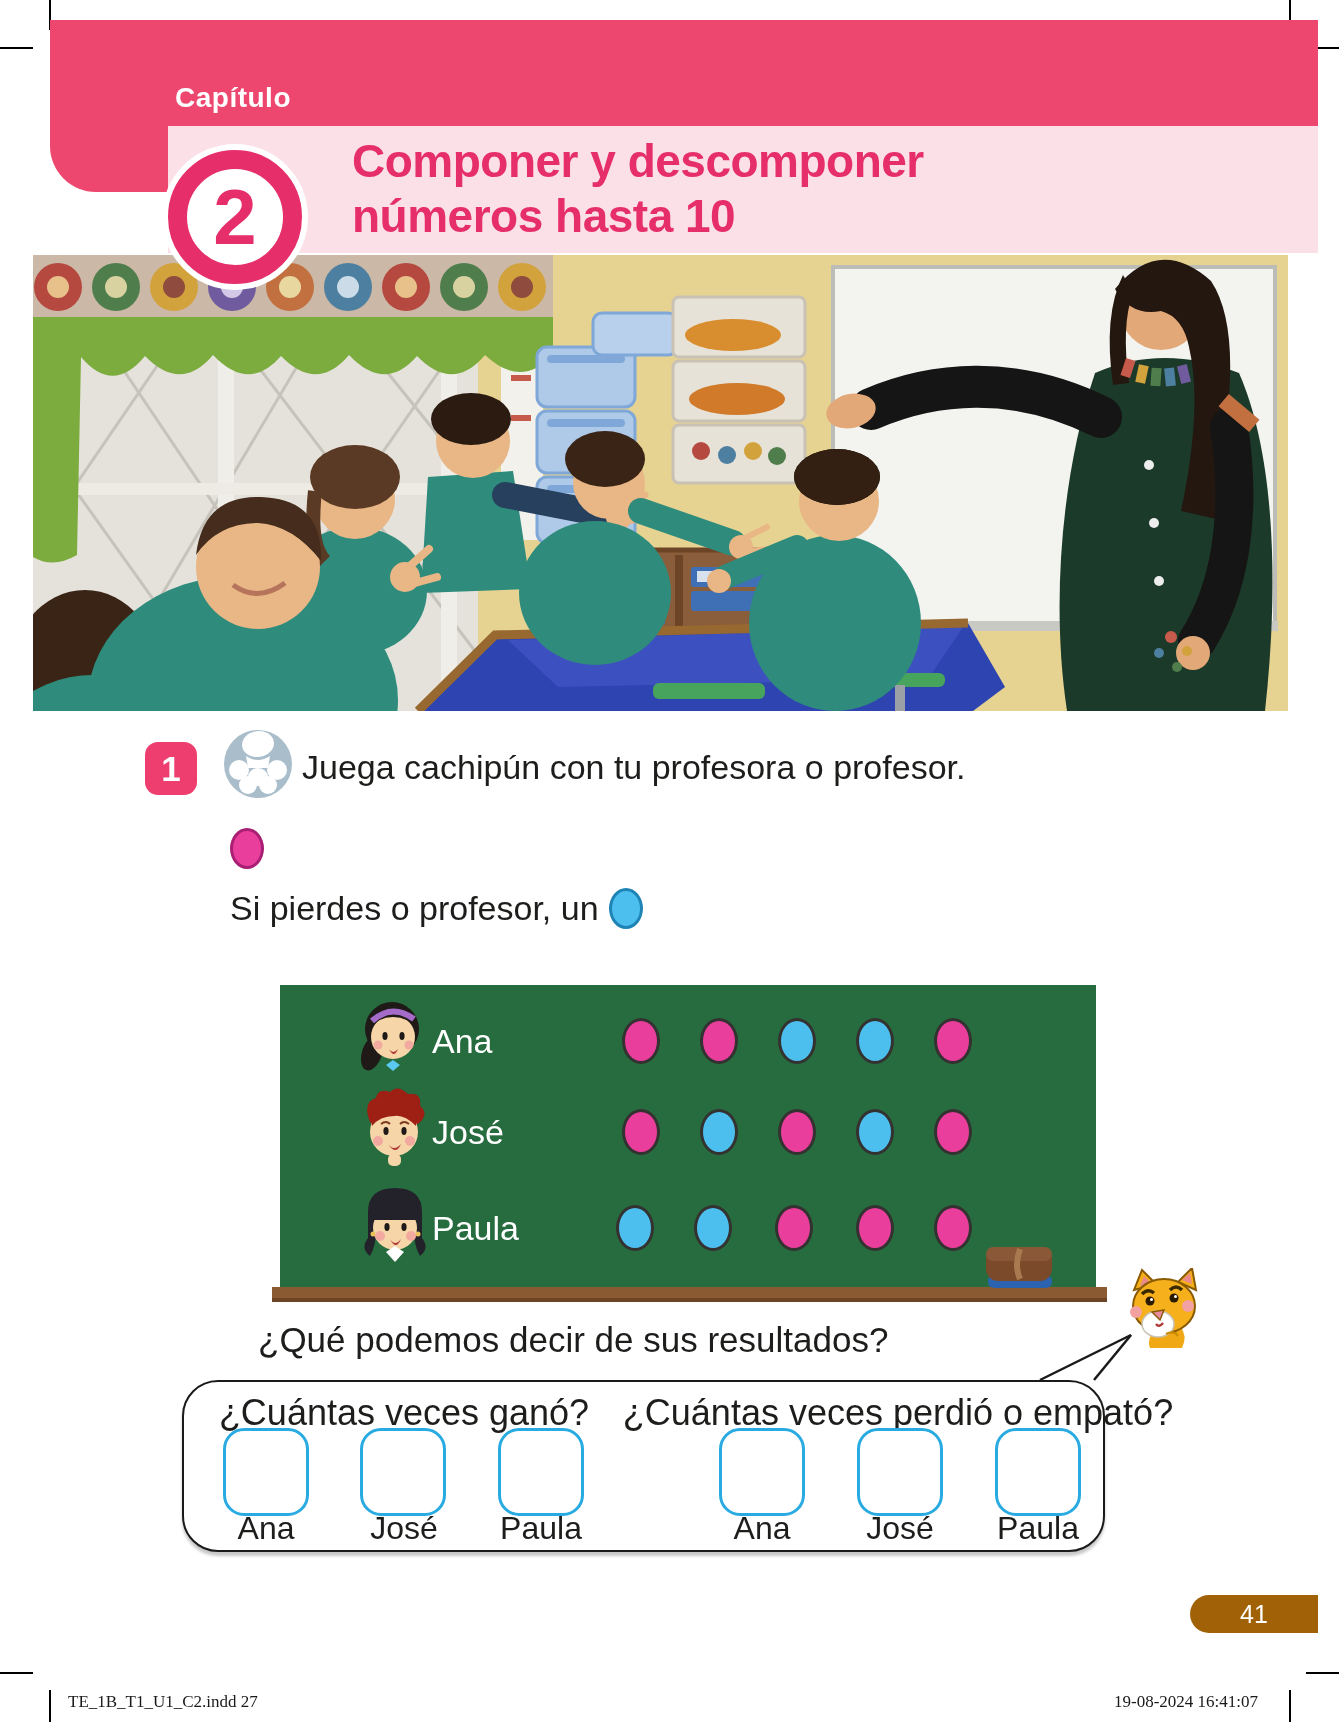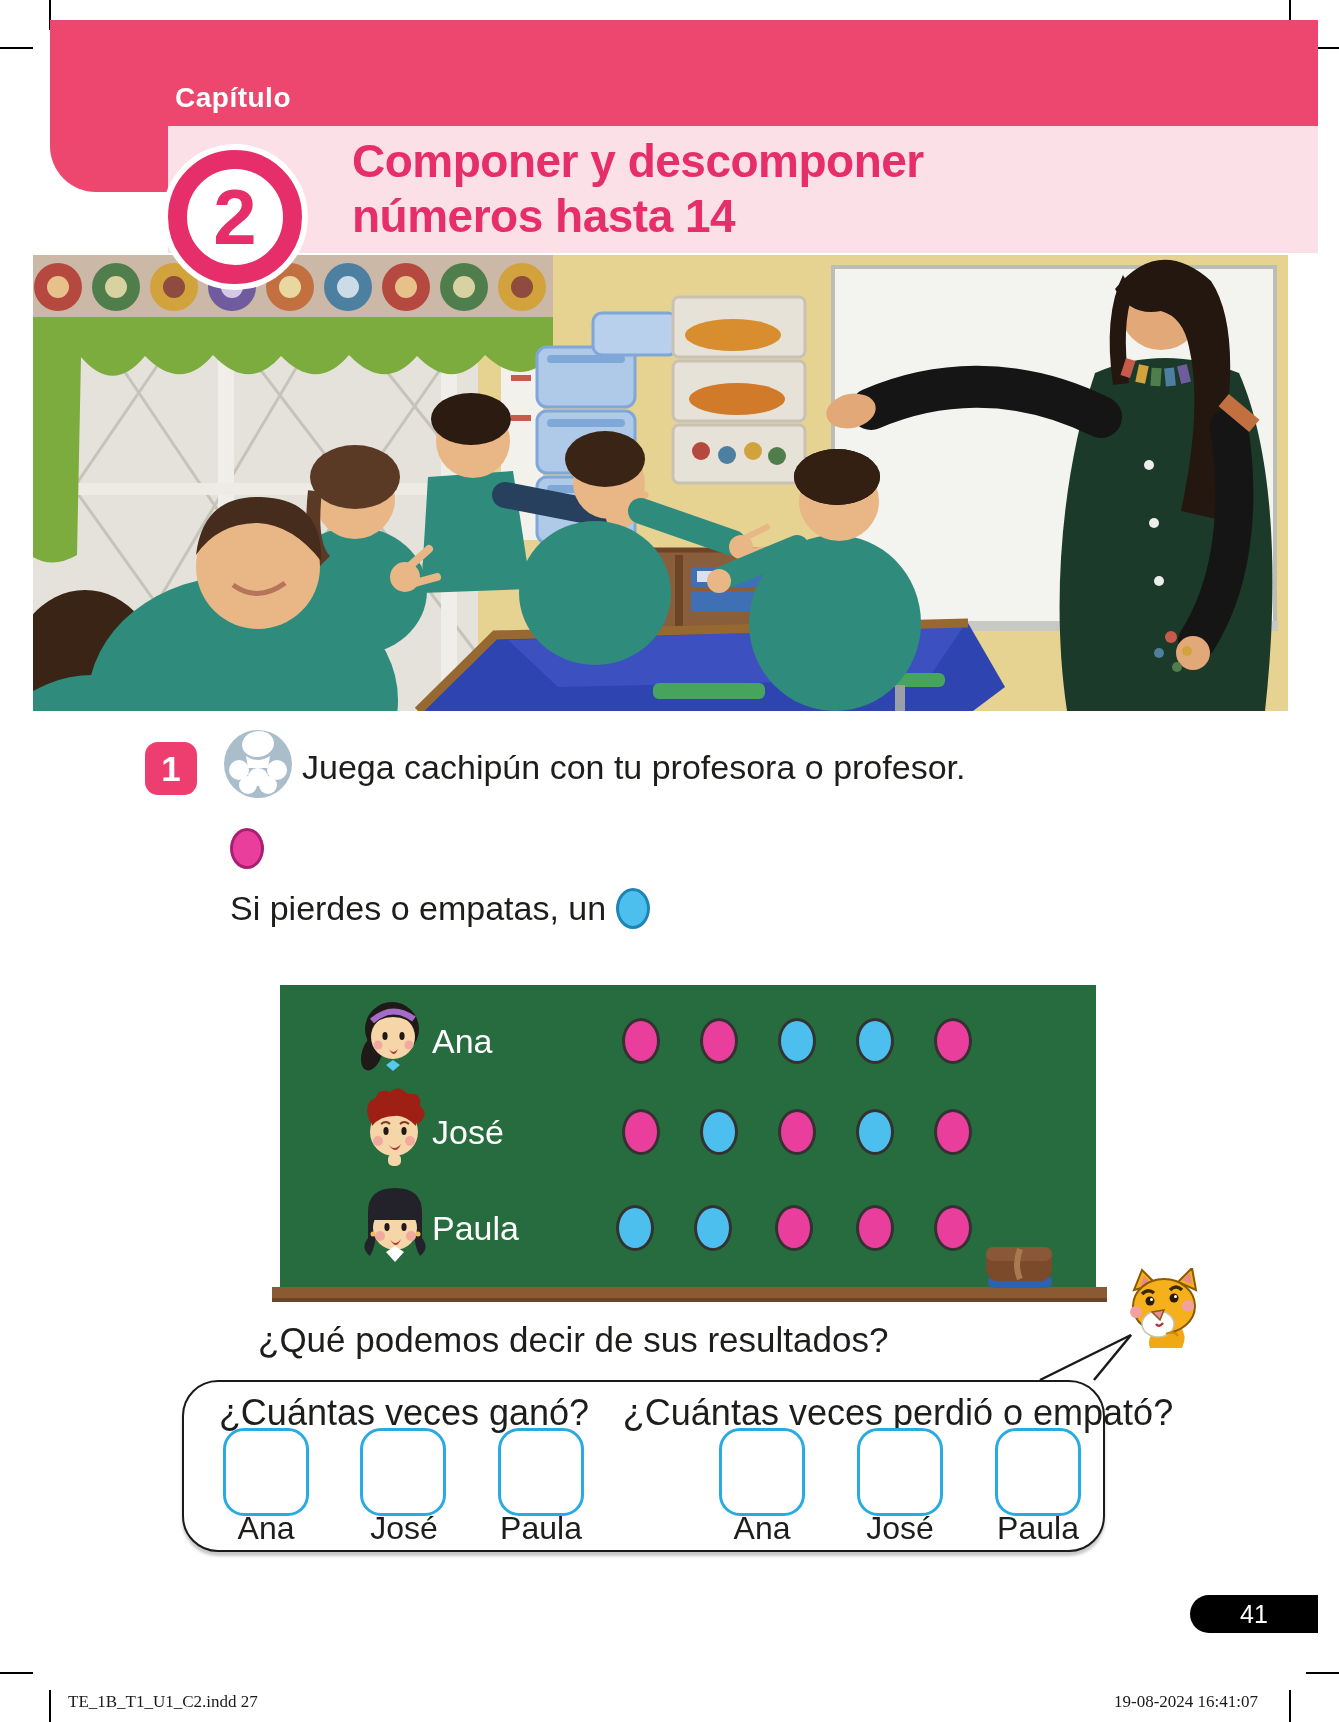--- a/index.html
+++ b/index.html
@@ -48,21 +48,21 @@
   
   .bubble{position:absolute;left:182px;top:1380px;width:923px;height:172px;box-sizing:border-box;
           background:#fff;border:2.5px solid #1a1a1a;border-radius:36px;
           box-shadow:0 4px 3px rgba(0,0,0,.22);z-index:2;}
   .tail{position:absolute;left:1030px;top:1330px;width:120px;height:56px;z-index:3;}
   .qtext{position:absolute;top:1392px;transform:translateX(-50%);white-space:nowrap;font-size:36px;z-index:4;}
   .abox{position:absolute;top:1428px;width:86px;height:88px;box-sizing:border-box;background:#fff;
         border:3.5px solid #29ABE2;border-radius:21px;z-index:4;}
   .alabel{position:absolute;top:1510px;transform:translateX(-50%);font-size:32px;z-index:4;}
   
-  .pagepill{position:absolute;left:1190px;top:1595px;width:128px;height:38px;background:#000000;
+  .pagepill{position:absolute;left:1190px;top:1595px;width:128px;height:38px;background:#a16207;
             border-radius:19px 0 0 19px;display:flex;align-items:center;justify-content:center;
             color:#fff;font-size:25px;}
   .finfo{position:absolute;top:1692px;font-family:"Liberation Serif","DejaVu Serif",serif;
          font-size:17px;color:#1a1a1a;}
 </style>
 </head>
 <body>
 
 <div class="page">
 
@@ -77,21 +77,21 @@
 
   <div class="band"></div>
   <div class="hook"></div>
   <div class="lightband"></div>
   <div class="capitulo">Capítulo</div>
   <div class="badge2">
     <span>2</span>
   </div>
   <div class="title">
     <div>Componer y descomponer</div>
-    <div>números hasta 14</div>
+    <div>números hasta 10</div>
   </div>
 
   <svg class="photo" viewBox="0 0 1255 456" aria-hidden="true">
     <rect width="1255" height="456" fill="#E7D391"></rect>
 
     <rect x="0" y="0" width="445" height="456" fill="#E5E2DB"></rect>
     <g stroke="#C6C3BB" stroke-width="3">
       <path d="M-40,120 L200,456 M40,40 L320,456 M140,0 L445,400 M260,0 L445,230"></path>
       <path d="M200,0 L-60,380 M330,0 L60,456 M445,60 L170,456 M445,220 L300,456"></path>
     </g>
@@ -257,21 +257,21 @@
     <circle cx="26" cy="57" r="9" fill="#fff"></circle>
     <circle cx="46" cy="57" r="9" fill="#fff"></circle>
     <ellipse cx="36" cy="49" rx="10" ry="9" fill="#fff"></ellipse>
   </svg>
   <div class="instr">Juega cachipún con tu profesora o profesor.</div>
 
   <div class="sent" style="left:230px;top:828px;">
     <span class="chip chip-pink"></span>
   </div>
   <div class="sent" style="left:230px;top:888px;">
-    <span>Si pierdes o empatas, un</span>
+    <span>Si pierdes o profesor, un</span>
     <span class="chip chip-blue"></span>
   </div>
 
 
   <div class="board">
 
     <div class="brow" style="top:10px;">
       <svg class="face" width="64" height="84" viewBox="0 0 64 84">
         <ellipse cx="12" cy="58" rx="10" ry="18" fill="#1F1A18" transform="rotate(18 12 58)"></ellipse>
         <ellipse cx="32" cy="34" rx="27" ry="27" fill="#1F1A18"></ellipse>

